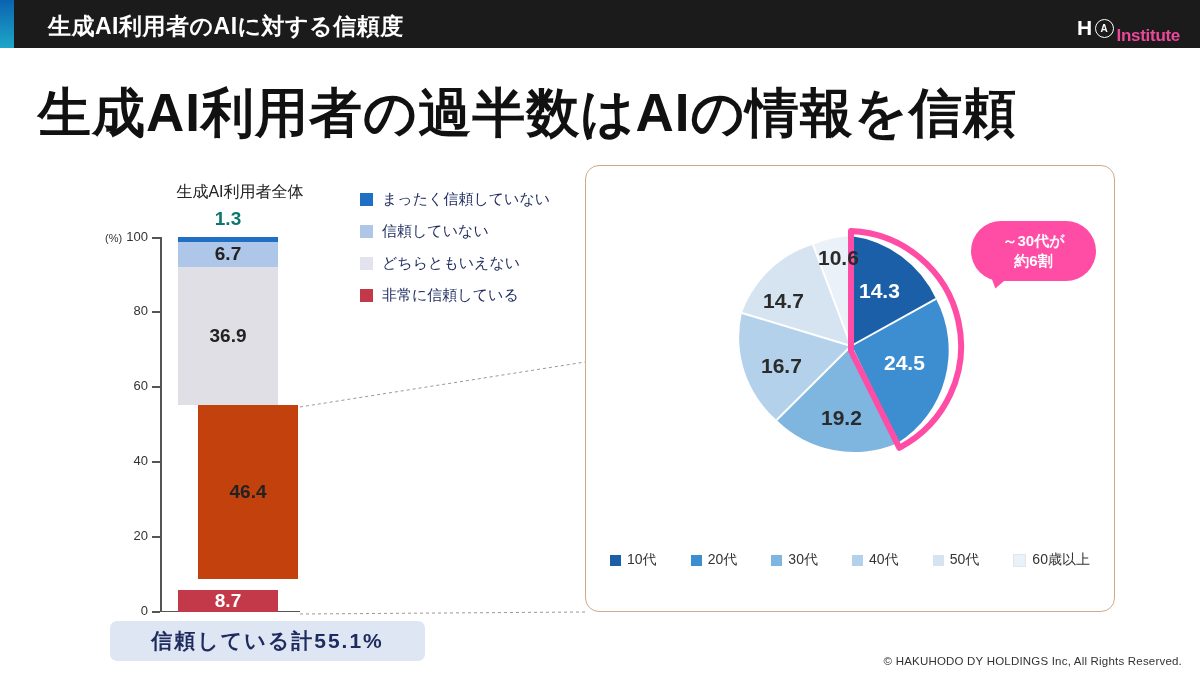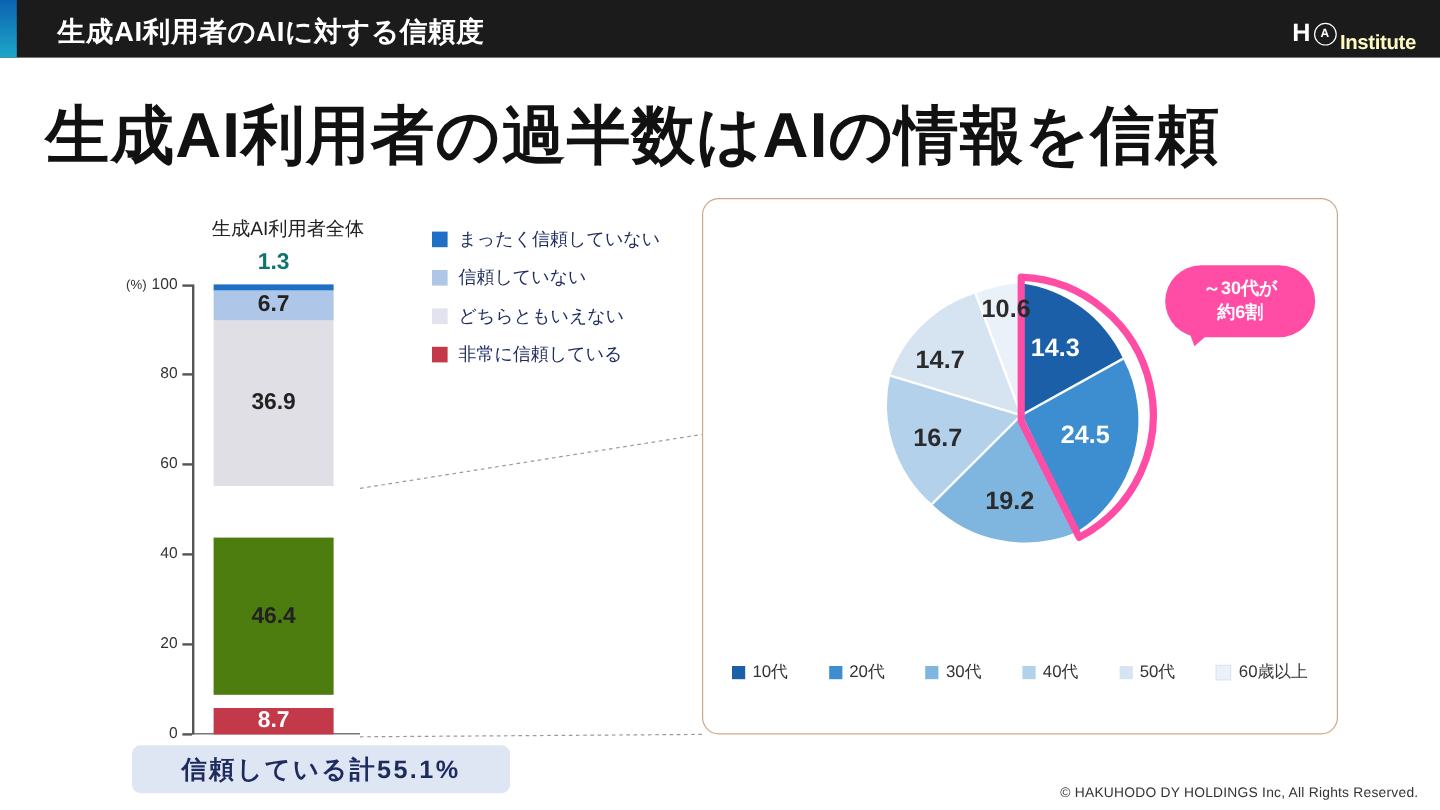--- a/index.html
+++ b/index.html
@@ -5,21 +5,21 @@
   html,body{margin:0;padding:0;}
   body{width:1200px;height:675px;background:#ffffff;font-family:"Liberation Sans","DejaVu Sans",sans-serif;overflow:hidden;position:relative;}
 
   
   .header{position:absolute;left:0;top:0;width:1200px;height:48px;background:#1b1b1b;}
   .header-accent{position:absolute;left:0;top:0;width:14px;height:48px;background:linear-gradient(180deg,#0b63b0 0%,#1ea7c9 100%);}
   .header-title{position:absolute;left:48px;top:11px;font-size:23px;font-weight:bold;color:#ffffff;letter-spacing:0.5px;}
   .logo{position:absolute;right:20px;top:10px;display:flex;align-items:center;gap:3px;}
   .logo-h{font-size:21px;font-weight:bold;color:#ffffff;letter-spacing:-0.5px;}
   .logo-circle{width:17px;height:17px;border:1.6px solid #ffffff;border-radius:50%;display:flex;align-items:center;justify-content:center;font-size:10px;color:#fff;font-weight:bold;}
-  .logo-txt{font-size:17px;color:#fef9c3;font-weight:bold;letter-spacing:-0.3px;margin-top:16px;}
+  .logo-txt{font-size:17px;color:#ec4899;font-weight:bold;letter-spacing:-0.3px;margin-top:16px;}
 
   
   .headline{position:absolute;left:38px;top:78px;font-size:53px;font-weight:bold;color:#111111;letter-spacing:1px;}
 
   
   .bar-title{position:absolute;left:120px;top:180px;width:240px;text-align:center;font-size:16px;color:#222;line-height:1.45;}
   .bar-title .l2{display:block;}
 
   .axis-unit{position:absolute;left:105px;top:232px;font-size:11px;color:#333;}
 
@@ -102,21 +102,21 @@
     <div class="tick" style="top:224px;"></div>
     <div class="ticklabel" style="left:-52px;top:216px;">40</div>
     <div class="tick" style="top:149px;"></div>
     <div class="ticklabel" style="left:-52px;top:141px;">60</div>
     <div class="tick" style="top:74px;"></div>
     <div class="ticklabel" style="left:-52px;top:66px;">80</div>
     <div class="tick" style="top:0px;"></div>
     <div class="ticklabel" style="left:-52px;top:-8px;">100</div>
 
     <div class="seg" style="bottom:0;height:22px;background:#c4394a;color:#ffffff;">8.7</div>
-    <div class="seg" style="bottom:32.6px;height:131px;background:#4d7c0f;">46.4</div>
+    <div class="seg" style="bottom:32.6px;height:174px;background:#c2410c;margin-left:20px;">46.4</div>
     <div class="seg" style="bottom:206.6px;height:138.4px;background:#e0dfe6;">36.9</div>
     <div class="seg" style="bottom:345px;height:25.1px;background:#aec6e8;">6.7</div>
     <div class="seg" style="bottom:370.1px;height:4.9px;background:#1f6fc4;font-size:0;"></div>
   </div>
 </div>
 
 <svg class="leader" style="left:300px;top:240px;width:290px;height:380px;">
   <line x1="0" y1="167" x2="285" y2="122" stroke="#999" stroke-width="1" stroke-dasharray="3,3"></line>
   <line x1="0" y1="374" x2="285" y2="372" stroke="#999" stroke-width="1" stroke-dasharray="3,3"></line>
 </svg>

